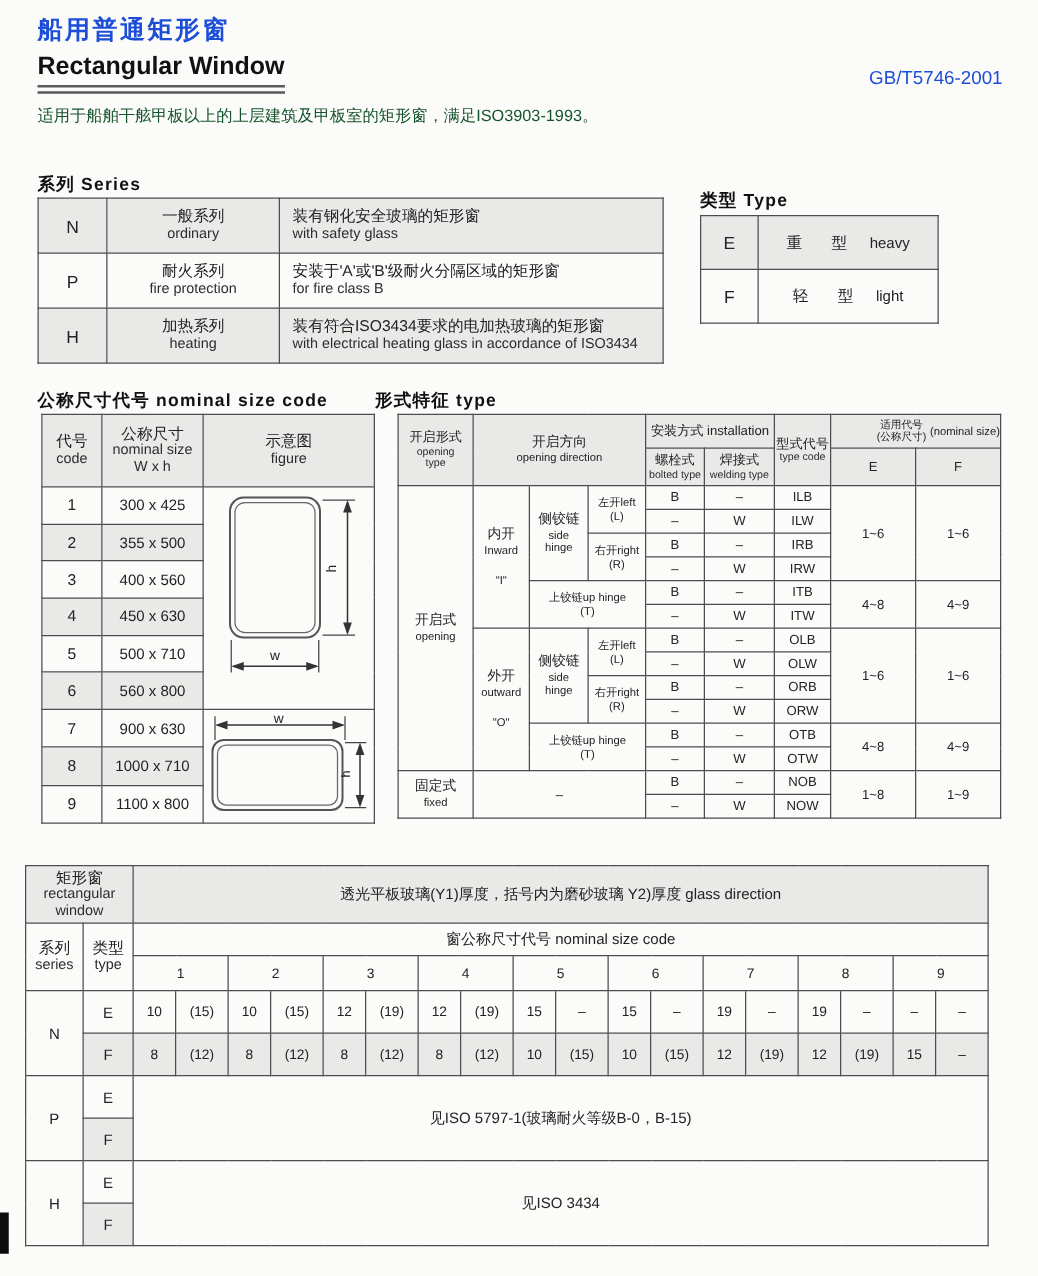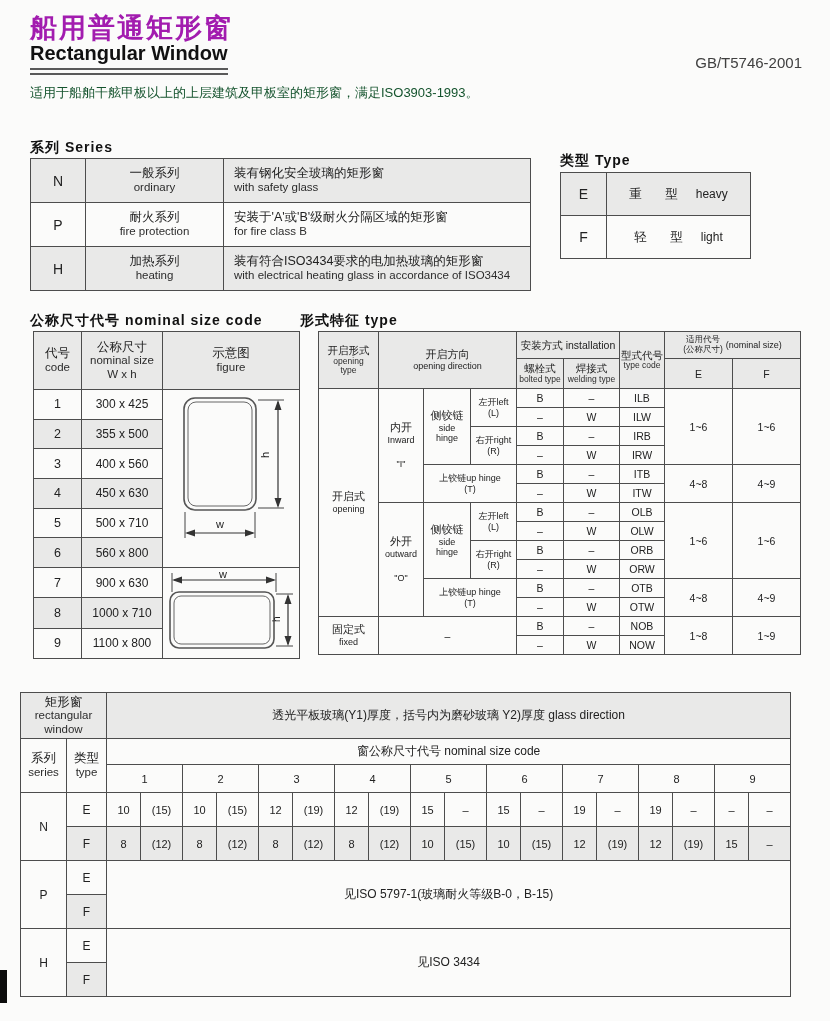--- a/index.html
+++ b/index.html
@@ -2,24 +2,24 @@
 <html><head>
 <meta charset="utf-8">
 <style>
   *{margin:0;padding:0;box-sizing:border-box}
   html,body{background:#e9e9e9}
   .sheet{position:relative;width:830px;height:1021px;margin:0 auto;background:#fbfbfa;
          font-family:"Liberation Sans","DejaVu Sans",sans-serif;color:#1e1e1e;overflow:hidden}
   .abs{position:absolute}
 
   
-  .title-cn{font-size:27px;font-weight:bold;letter-spacing:2px;color:#a21caf}
+  .title-cn{font-size:20px;font-weight:bold;letter-spacing:2px;color:#1d4ed8}
   .title-en{font-size:20px;font-weight:bold;color:#111}
   .dbl-underline{height:7px;border-top:2px solid #5a5a5a;border-bottom:2px solid #5a5a5a}
-  .std{font-size:15px;color:#404040}
+  .std{font-size:15px;color:#1d4ed8}
   .intro{font-size:13px;color:#14532d}
   .sec-heading{font-size:14px;font-weight:bold;color:#111;letter-spacing:1px}
 
   
   table{border-collapse:collapse;table-layout:fixed}
   td{border:1px solid #4d4d4d;text-align:center;vertical-align:middle;padding:0;overflow:hidden;color:#222}
   .shade{background:#e9e9e8}
   .lh{line-height:1.18}
 
   
@@ -44,21 +44,21 @@
   .fig-cell{vertical-align:middle;padding:2px}
 
   
   .open-tbl{width:482px}
   .open-tbl td{font-size:10.5px}
   .s-cn{font-size:10.5px;line-height:1.2}
   .s-cn2{font-size:11px;line-height:1.25}
   .s-en{font-size:8.5px;line-height:1.15;color:#2c2c2c}
   .mix{font-size:9px;line-height:1.2}
   .gap-top{margin-top:14px}
-  .appwrap{display:flex;align-items:center;justify-content:center;gap:3px}
+  .appwrap{display:flex;align-items:center;justify-content:flex-end;gap:3px}
   .appstack{display:flex;flex-direction:column;font-size:8.5px;line-height:1.15}
   .app{font-size:11px}
 
   
   .glass-tbl{width:770px}
   .glass-tbl td{font-size:11px}
   .glass-tbl .big{font-size:12px}
   svg text{font-family:"Liberation Sans","DejaVu Sans",sans-serif}
   .artifact{background:#0c0c0c}
 </style>

